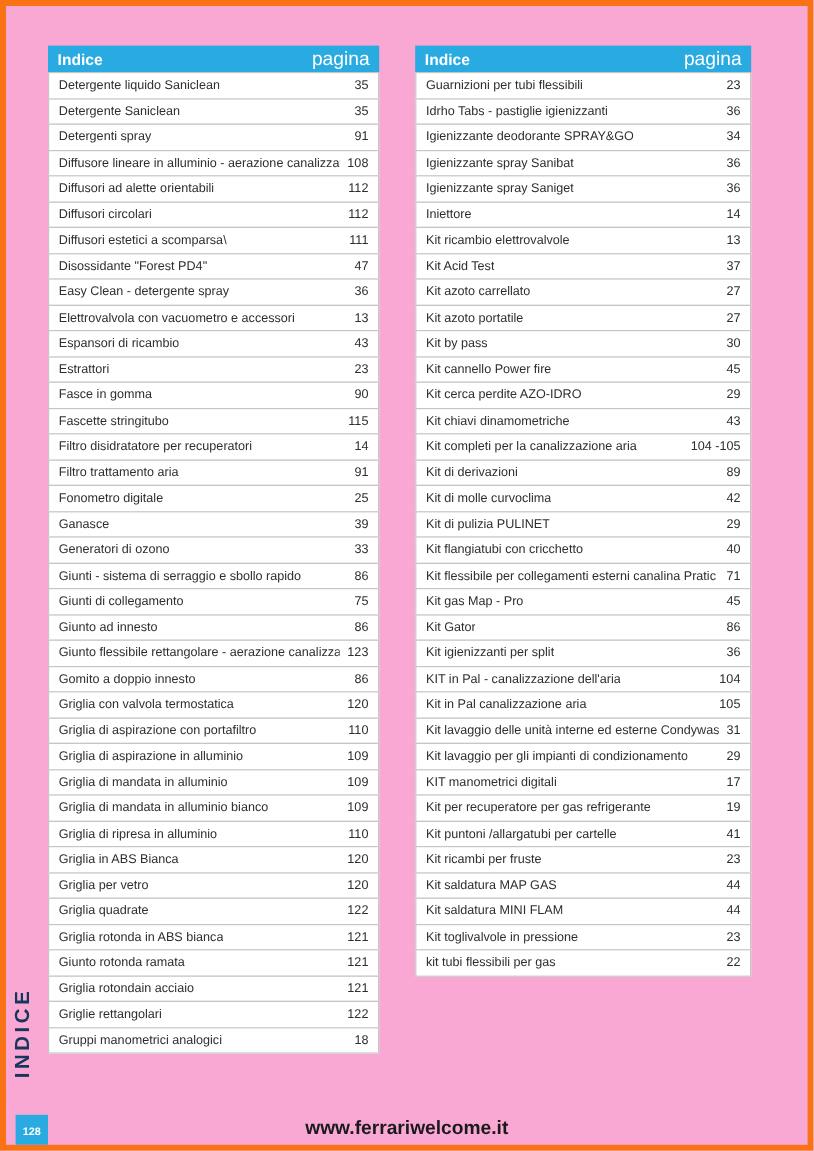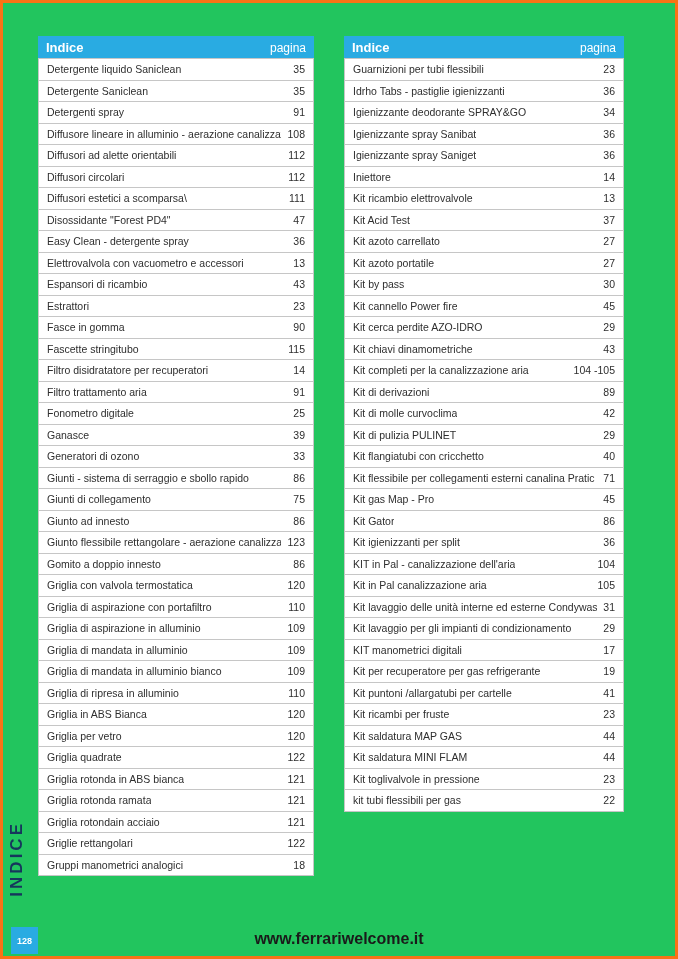--- a/index.html
+++ b/index.html
@@ -1,35 +1,35 @@
 <!DOCTYPE html>
 <html><head>
 <meta charset="utf-8">
 <style>
   html,body { margin:0; padding:0; background:#e9e9e9; }
   .page {
     position:relative;
     width:678px; height:959px;
-    background:#22c55e;
-    border:3px solid #f97316;
+    background:#f9a8d4;
+    border:5px solid #f97316;
     box-sizing:border-box;
     font-family:"Liberation Sans", sans-serif;
     overflow:hidden;
     margin:0 auto;
   }
   .index-table { position:absolute; top:33px; }
   .t-left  { left:35px;  width:276px; }
   .t-right { left:341px; width:280px; }
   .thead {
     display:flex; justify-content:space-between; align-items:center;
     height:23px; padding:0 8px; box-sizing:border-box;
     color:#fff;
   }
   .thead .title { font-size:13px; font-weight:bold; }
-  .thead .pagelbl { font-size:12px;margin-left:26px; }
+  .thead .pagelbl { font-size:16px;margin-left:26px; }
   .row {
     display:flex; justify-content:space-between; align-items:center;
     height:22.5px; padding:0 8px; box-sizing:border-box;
     border:1px solid #c6c6c6; margin-top:-1px;
     background:#fff; font-size:10.5px; color:#2e2e2e;
   }
   .row-label { white-space:nowrap; overflow:hidden; }
   .row-page  { font-size:10.5px; color:#2e2e2e; padding-left:6px; white-space:nowrap; }
   .side-label {
     position:absolute; left:4px; top:818px;
@@ -188,21 +188,21 @@
         </div>
         <div class="row">
           <span class="row-label">Griglia quadrate</span>
           <span class="row-page">122</span>
         </div>
         <div class="row">
           <span class="row-label">Griglia rotonda in ABS bianca</span>
           <span class="row-page">121</span>
         </div>
         <div class="row">
-          <span class="row-label">Griglia rotonda ramata</span>
+          <span class="row-label">Giunto rotonda ramata</span>
           <span class="row-page">121</span>
         </div>
         <div class="row">
           <span class="row-label">Griglia rotondain acciaio</span>
           <span class="row-page">121</span>
         </div>
         <div class="row">
           <span class="row-label">Griglie rettangolari</span>
           <span class="row-page">122</span>
         </div>

